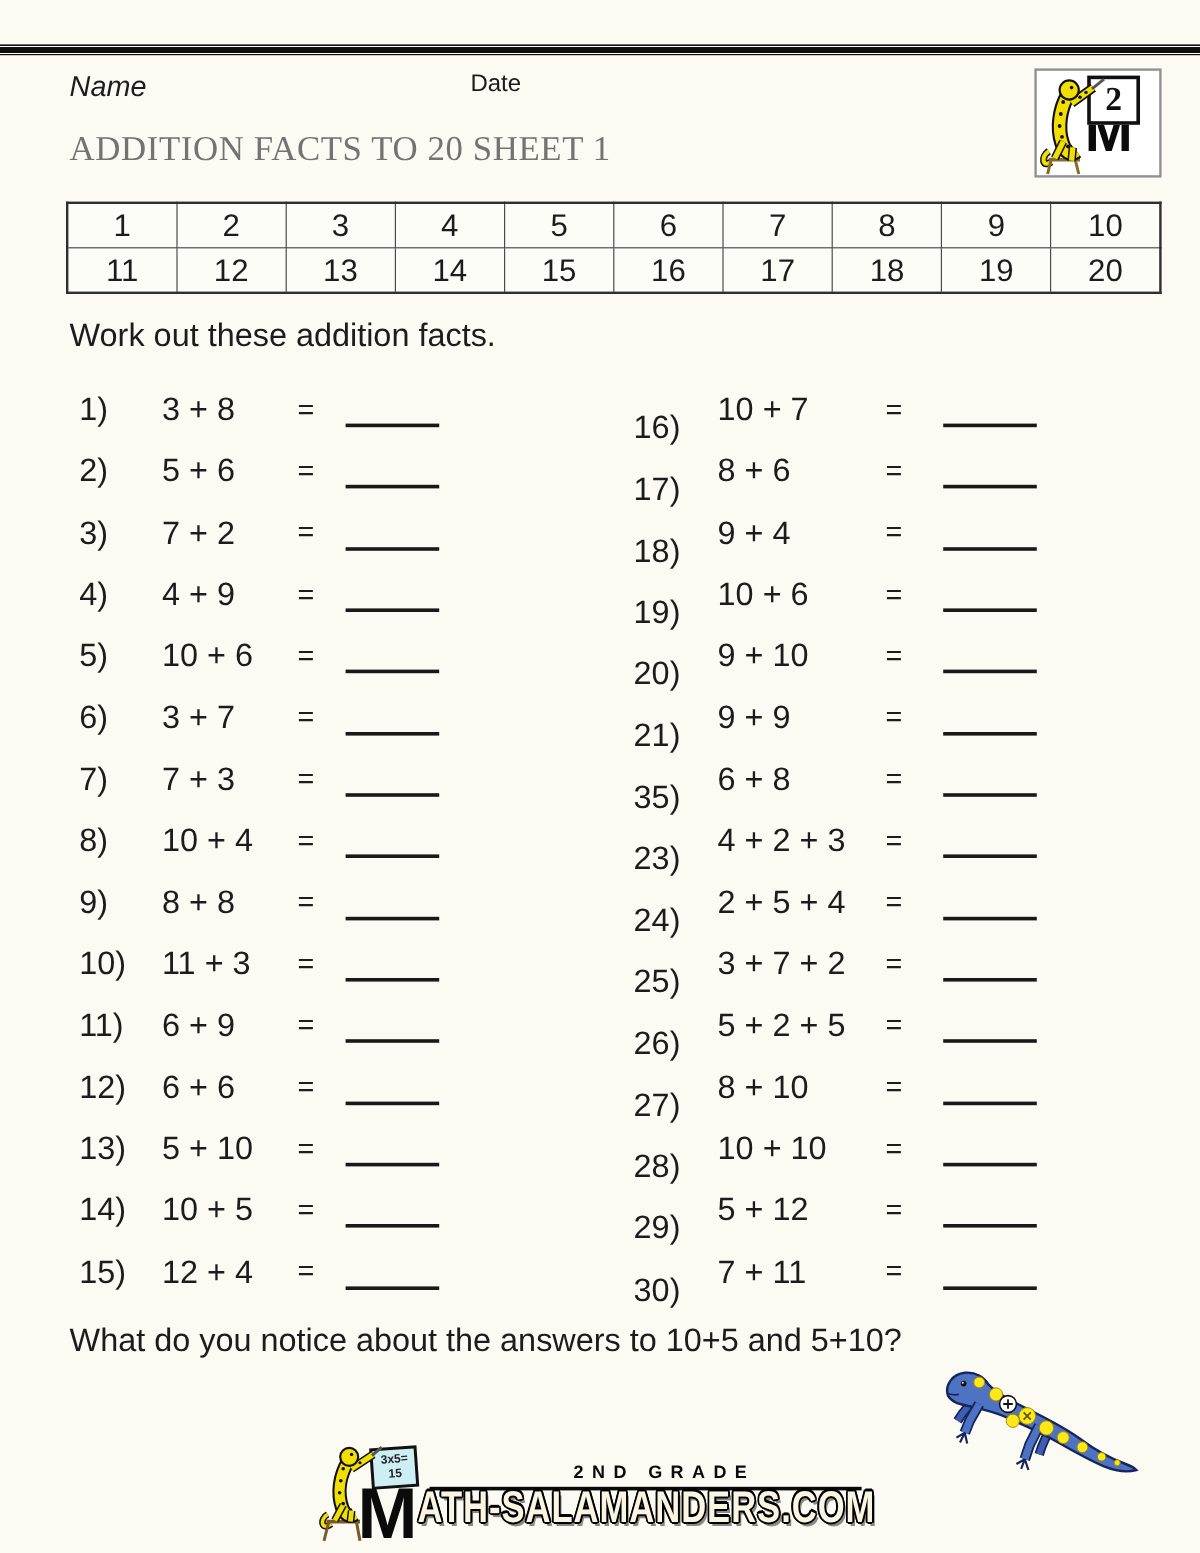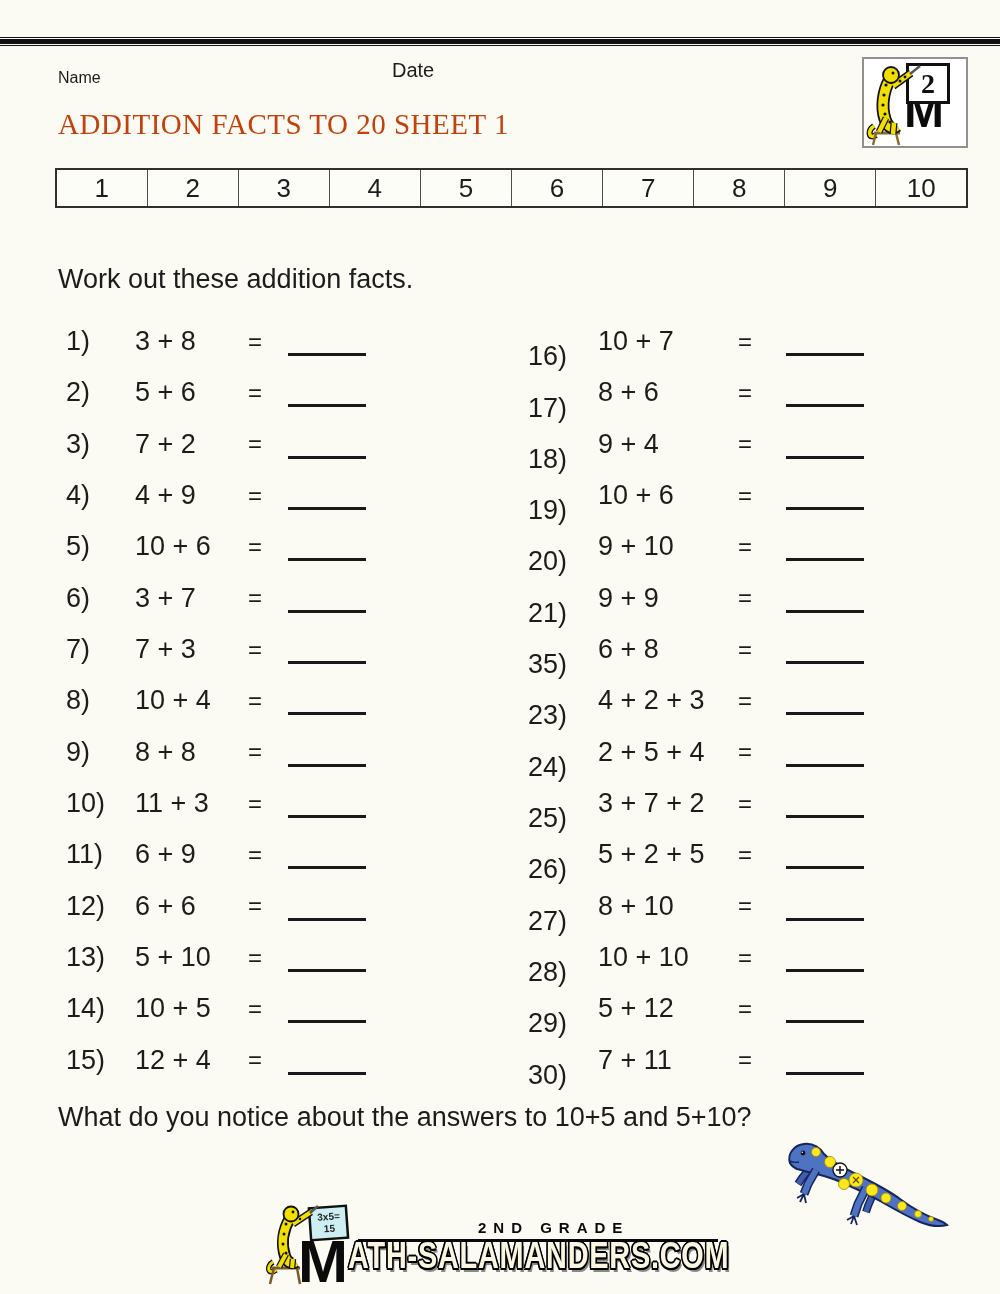--- a/index.html
+++ b/index.html
@@ -11,36 +11,36 @@
   }
   .abs{position:absolute;}
 
   
   .top-rule{
     position:absolute;left:0;top:37px;width:1000px;height:9px;
     background:linear-gradient(to bottom,
       #101010 0 1px,#fbfbf3 1px 2px,#101010 2px 7px,#fbfbf3 7px 8px,#101010 8px 9px);
   }
 
-  .namelbl{left:58px;top:69px;font-size:16px;}
+  .namelbl{left:58px;top:59px;font-size:24px;font-style:italic;}
   .datelbl{left:392px;top:59px;font-size:20px;}
 
   
   .hlogo{left:862px;top:57px;width:106px;height:91px;border:2px solid #919191;
          background:#fff;box-sizing:border-box;}
   .hlogo-2box{position:absolute;left:42px;top:4px;width:44px;height:41px;
               border:3px solid #101010;background:#fff;box-sizing:border-box;
               text-align:center;font:700 28px/36px "Liberation Serif",serif;color:#101010;}
   .hlogo-m{position:absolute;left:40px;top:28px;
            font:700 48px/48px "Liberation Sans",sans-serif;color:#0b0b0b;}
   .hlogo-sal{position:absolute;left:2px;top:4px;}
 
   .title{left:58px;top:104px;margin:0;
          font:400 29px/40px "Liberation Serif",serif;
-         color:#c2410c;letter-spacing:.5px;white-space:nowrap;}
+         color:#737373;letter-spacing:.5px;white-space:nowrap;}
 
   
   .numtable{left:55px;top:168px;width:913px;border-collapse:collapse;table-layout:fixed;
             border:2px solid #2f2f2f;background:#fdfdf8;}
   .numtable td{border:1px solid #4d4d4d;height:36px;text-align:center;
                font-size:26px;padding:0;}
 
   .instr{left:58px;top:264px;margin:0;font-size:27px;}
 
   
@@ -126,20 +126,32 @@
       <td>1</td>
       <td>2</td>
       <td>3</td>
       <td>4</td>
       <td>5</td>
       <td>6</td>
       <td>7</td>
       <td>8</td>
       <td>9</td>
       <td>10</td>
+    </tr>
+    <tr>
+      <td>11</td>
+      <td>12</td>
+      <td>13</td>
+      <td>14</td>
+      <td>15</td>
+      <td>16</td>
+      <td>17</td>
+      <td>18</td>
+      <td>19</td>
+      <td>20</td>
     </tr>
   </tbody>
     </table>
 
   <p class="abs instr">Work out these addition facts.</p>
 
   <div class="abs pcol pcol-l">
     <div class="prow">
         <span class="pnum">1)</span>
         <span class="pexpr">3 + 8</span>

